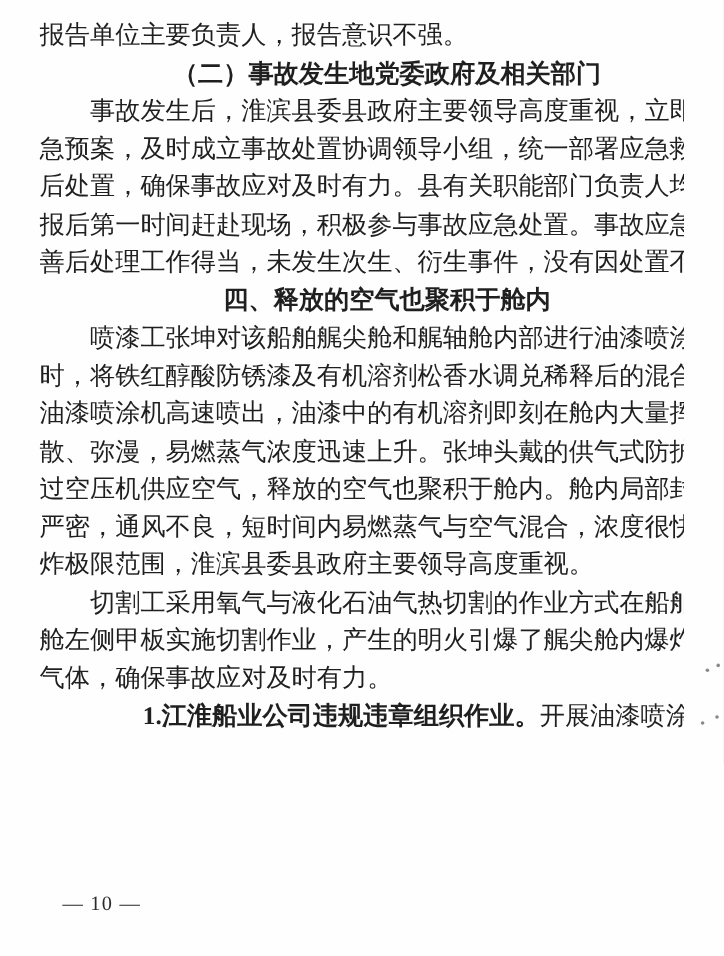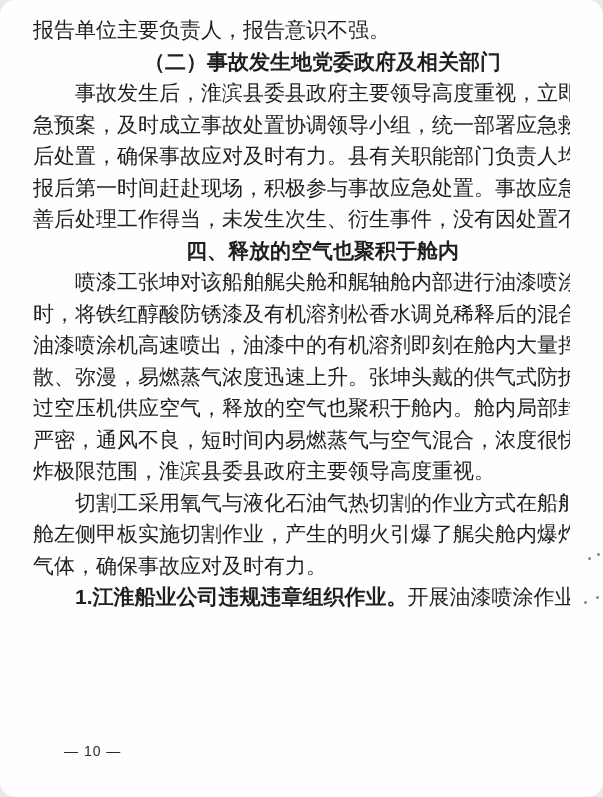--- a/index.html
+++ b/index.html
@@ -6,23 +6,22 @@
     margin: 0;
     padding: 0;
     background: #e9e9e9;
   }
   .page {
     position: relative;
     width: 603px;
     height: 797px;
     background: #fefefe;
     overflow: hidden;
-    font-family: Liberation Sans, sans-serif;
+    font-family: Liberation Serif, serif;
     color: #1f1f1f;
-    border-radius: 15px;
   }
   .content {
     position: absolute;
     top: 14px;
     left: 33px;
     right: 33px;
     font-size: 21px;
     line-height: 31.5px;
   }
   .block { margin: 0; }
@@ -37,26 +36,26 @@
     text-align: left;
     text-align-last: left;
   }
   .heading {
     font-weight: bold;
     text-indent: 2em;
     white-space: nowrap;
     overflow: hidden;
     text-align: center;
   }
-  .bold-lead { font-weight: bold; }
+  .bold-lead { font-weight: bold; margin-left: 44px; }
   .page-number {
     position: absolute;
-    left: 64px;
+    left: 52px;
     top: 743px;
-    font-size: 14px;
+    font-size: 17px;
     letter-spacing: 1px;
     color: #2a2a2a;
   }
   .speck {
     position: absolute;
     background: rgba(40, 40, 40, 0.55);
     border-radius: 50%;
   }
   .speck.s1 { left: 588px; top: 557px; width: 3px; height: 3px; }
   .speck.s2 { left: 597px; top: 553px; width: 3px; height: 3px; }

